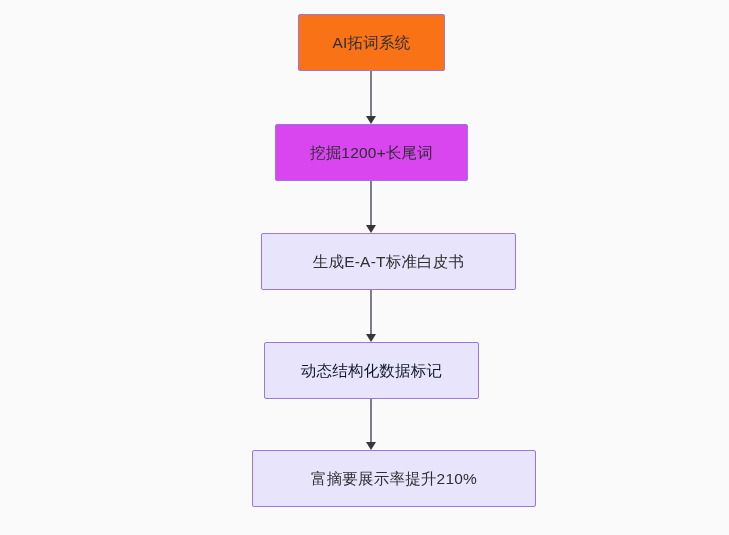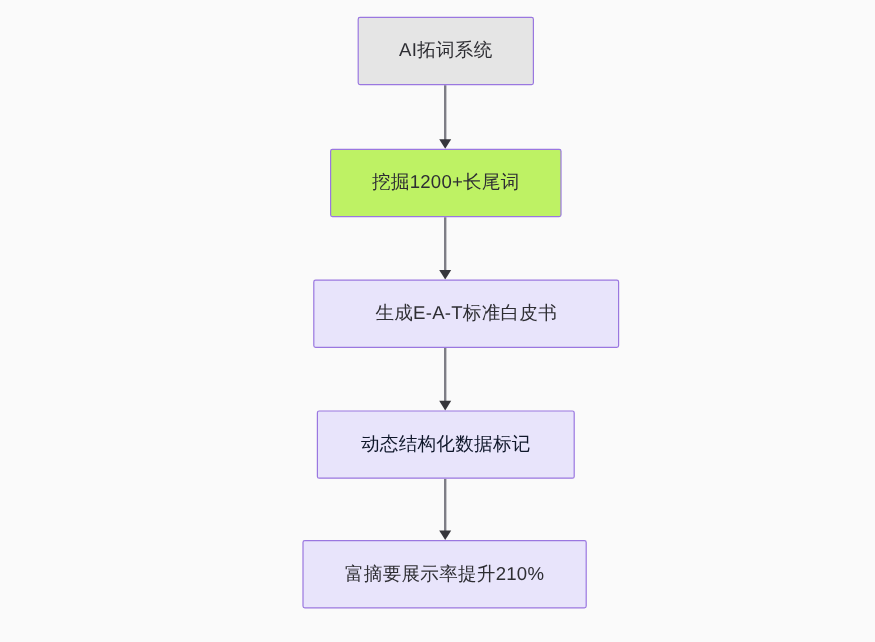--- a/index.html
+++ b/index.html
@@ -79,29 +79,29 @@
   </div>
   <div class="edge" style="left: 366px; top: 290px; height: 52px;">
     <div class="edge-line" style="height: 45px; background: rgb(126, 126, 134);"></div>
     <div class="edge-head" style="top: 44px; border-top-color: rgb(54, 54, 59);"></div>
   </div>
   <div class="edge" style="left: 366px; top: 399px; height: 51px;">
     <div class="edge-line" style="height: 44px; background: rgb(126, 126, 134);"></div>
     <div class="edge-head" style="top: 43px; border-top-color: rgb(54, 54, 59);"></div>
   </div>
 
-  <div class="node" style="left: 298px; top: 14px; width: 147px; height: 57px; background: #e5e5e5; border-color: rgb(154, 119, 224); color: rgb(46, 46, 51);">
+  <div class="node" style="left: 298px; top: 14px; width: 147px; height: 57px; background: #f97316; border-color: rgb(154, 119, 224); color: rgb(46, 46, 51);">
     <span class="node-label">AI拓词系统</span>
   </div>
-  <div class="node" style="left: 275px; top: 124px; width: 193px; height: 57px; background: #bef264; border-color: rgb(154, 119, 224); color: rgb(46, 46, 51);">
+  <div class="node" style="left: 275px; top: 124px; width: 193px; height: 57px; background: #d946ef; border-color: rgb(154, 119, 224); color: rgb(46, 46, 51);">
     <span class="node-label">挖掘1200+长尾词</span>
   </div>
   <div class="node" style="left: 261px; top: 233px; width: 255px; height: 57px; background: rgb(232, 228, 251); border-color: rgb(154, 119, 224); color: rgb(46, 46, 51);">
     <span class="node-label">生成E-A-T标准白皮书</span>
   </div>
   <div class="node" style="left: 264px; top: 342px; width: 215px; height: 57px; background: rgb(232, 228, 251); border-color: rgb(154, 119, 224); color: #0f172a;">
     <span class="node-label">动态结构化数据标记</span>
   </div>
-  <div class="node" style="left: 252px; top: 450px; width: 237px; height: 57px; background: rgb(232, 228, 251); border-color: rgb(154, 119, 224); color: rgb(46, 46, 51);">
+  <div class="node" style="left: 252px; top: 450px; width: 284px; height: 57px; background: rgb(232, 228, 251); border-color: rgb(154, 119, 224); color: rgb(46, 46, 51);">
     <span class="node-label">富摘要展示率提升210%</span>
   </div>
 
 </div>
 
 </body></html>

